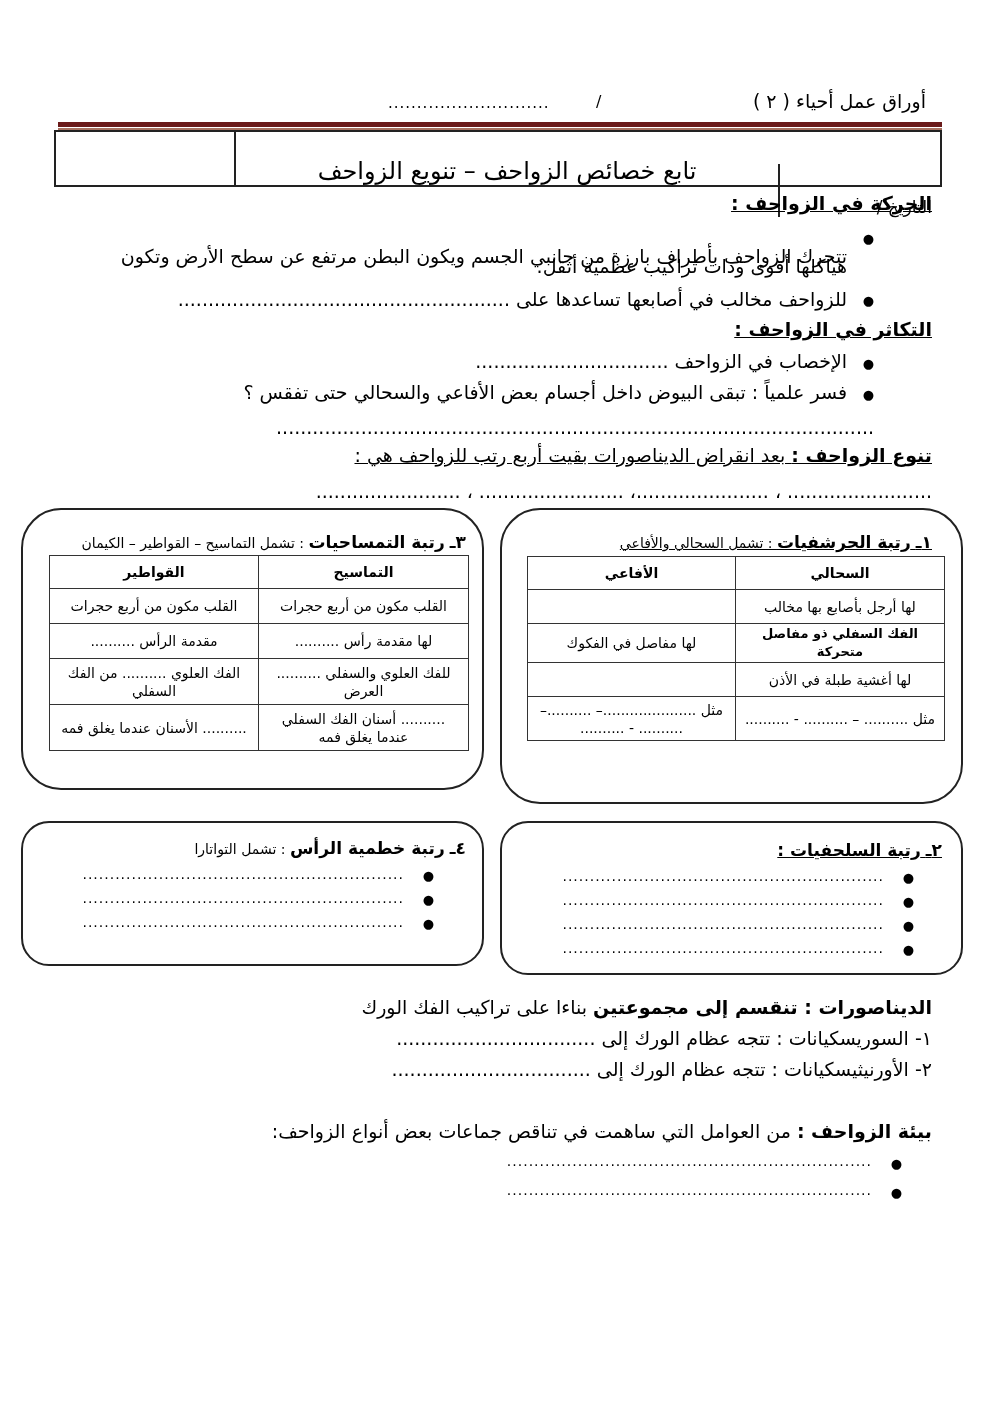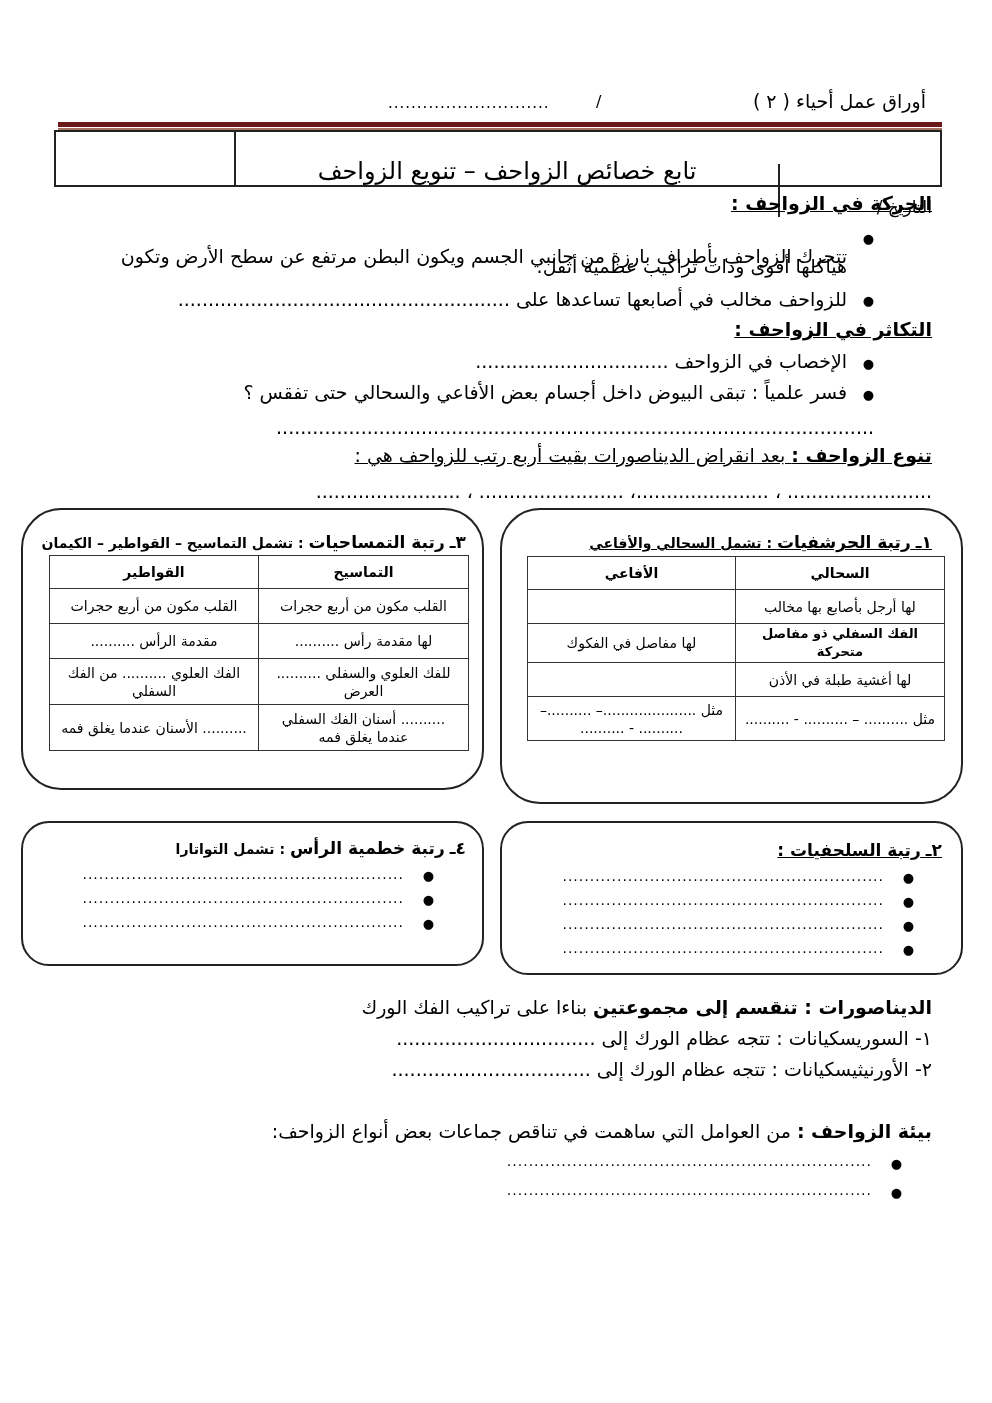--- a/index.html
+++ b/index.html
@@ -41,21 +41,21 @@
   .rbox-sm { border-radius: 28px; }
 
   table.grid { border-collapse: collapse; position: absolute; }
   table.grid td, table.grid th {
     border: 1.5px solid #333; text-align: center; vertical-align: middle;
     font-size: 14px; font-weight: normal; line-height: 18px; padding: 1px 6px;
   }
   table.grid th { font-weight: bold; font-size: 14px; }
   .rank-title { font-size: 16px; }
   .rank-title b { font-weight: bold; font-size: 17px; }
-  .rank-title .sm { font-size: 14px; font-weight: bold; }
+  .rank-title .sm { font-size: 14px; }
   .dots { letter-spacing: 1px; }
 </style>
 </head>
 <body>
 
 <div class="abs t top-title">أوراق عمل أحياء ( ٢ )</div>
 <div class="abs t top-slash">/</div>
 <div class="abs t top-dots">............................</div>
 <div class="abs brown-rule1"></div>
 <div class="abs brown-rule2"></div>

